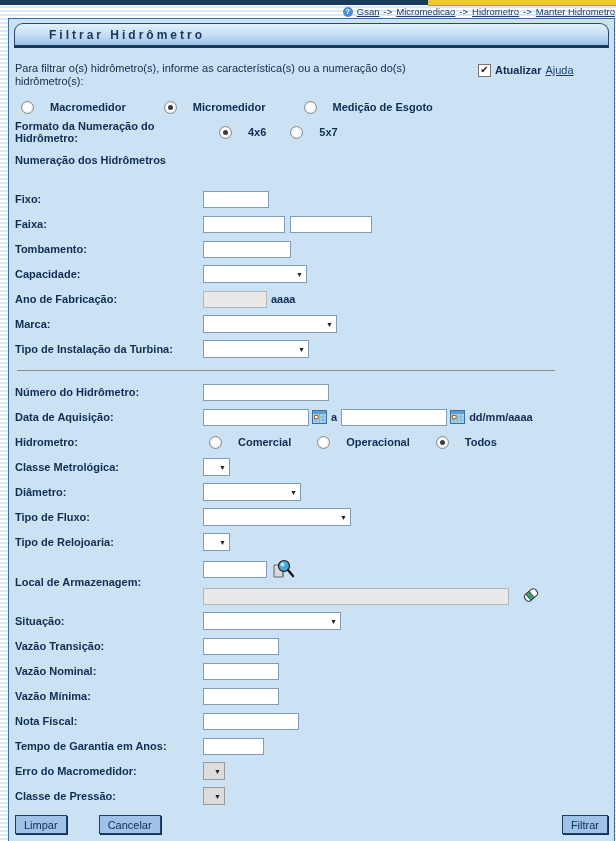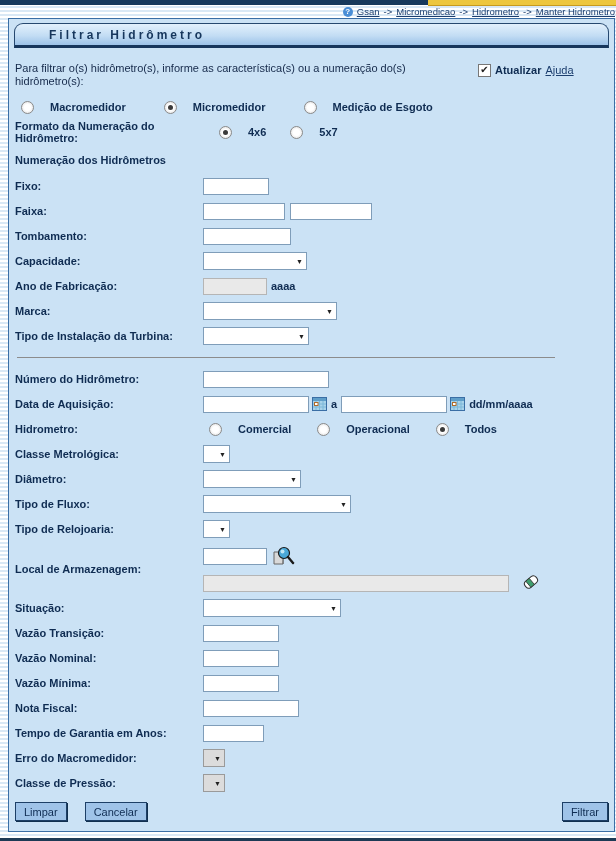--- a/index.html
+++ b/index.html
@@ -40,21 +40,21 @@
   .txt{height:15px;border:1px solid #7f9db9;background:#fff;font-size:11px;padding:0 2px;font-family:"Liberation Sans",sans-serif;}
   .txt:disabled,.txt.dis{background:#e9e9e9;border:1px solid #b5b5b5;color:#555;}
   .sel{height:18px;border:1px solid #7f9db9;background:#fff;position:relative;display:inline-block;cursor:pointer;box-sizing:border-box;}
   .sel .arr{position:absolute;right:3px;top:5px;font-size:7px;color:#222;line-height:7px;}
   .sel.gray{background:#dcdcdc;border-color:#9a9a9a;}
   .hint{font-weight:bold;margin-left:4px;}
   hr.div{border:none;border-top:1px solid #8c8c8c;width:91%;margin:12px auto 12px 2px;}
   .btn{background:#9fc3e8;border:1px solid #1d3f66;box-shadow:1px 1px 0 #11304f;
     color:#0f2c52;font-size:11px;height:19px;padding:1px 8px;cursor:pointer;
     font-family:"Liberation Sans",sans-serif;}
-  .btnrow{display:flex;margin:10px 6px 2px 6px;gap:18px;}
+  .btnrow{display:flex;margin:10px 6px 2px 6px;gap:32px;}
   .btnrow .spacer{flex:1;}
   .footer{margin-top:6px;height:17px;background:#1d3a55;color:#ffffff;font-weight:bold;font-size:10px;
     letter-spacing:0.8px;display:flex;align-items:center;justify-content:flex-end;padding-right:3px;}
   .la-block{display:flex;flex-direction:column;gap:4px;flex:1;}
   .la-top{display:flex;align-items:center;gap:4px;}
   .la-bottom{display:flex;align-items:flex-end;gap:6px;}
   .icon-btn{cursor:pointer;display:inline-block;line-height:0;}
 </style>
 </head>
 <body>
@@ -102,21 +102,21 @@
     <div class="row">
       <label class="lbl">Formato da Numeração do Hidrômetro:</label>
       <span class="rgroup" style="margin-left:16px;">
         <span class="radio on"></span>
         <span class="b" style="margin-right:8px;">4x6</span>
         <span class="radio"></span>
         <span class="b">5x7</span>
       </span>
     </div>
 
-    <div class="row" style="margin-bottom:8px;text-align:center;">
+    <div class="row" style="margin-bottom:21px;text-align:center;">
       <span class="b">Numeração dos Hidrômetros</span>
     </div>
 
     <div class="row">
       <label class="lbl">Fixo:</label>
       <input class="txt" style="width: 60px;">
     </div>
 
     <div class="row">
       <label class="lbl">Faixa:</label>

